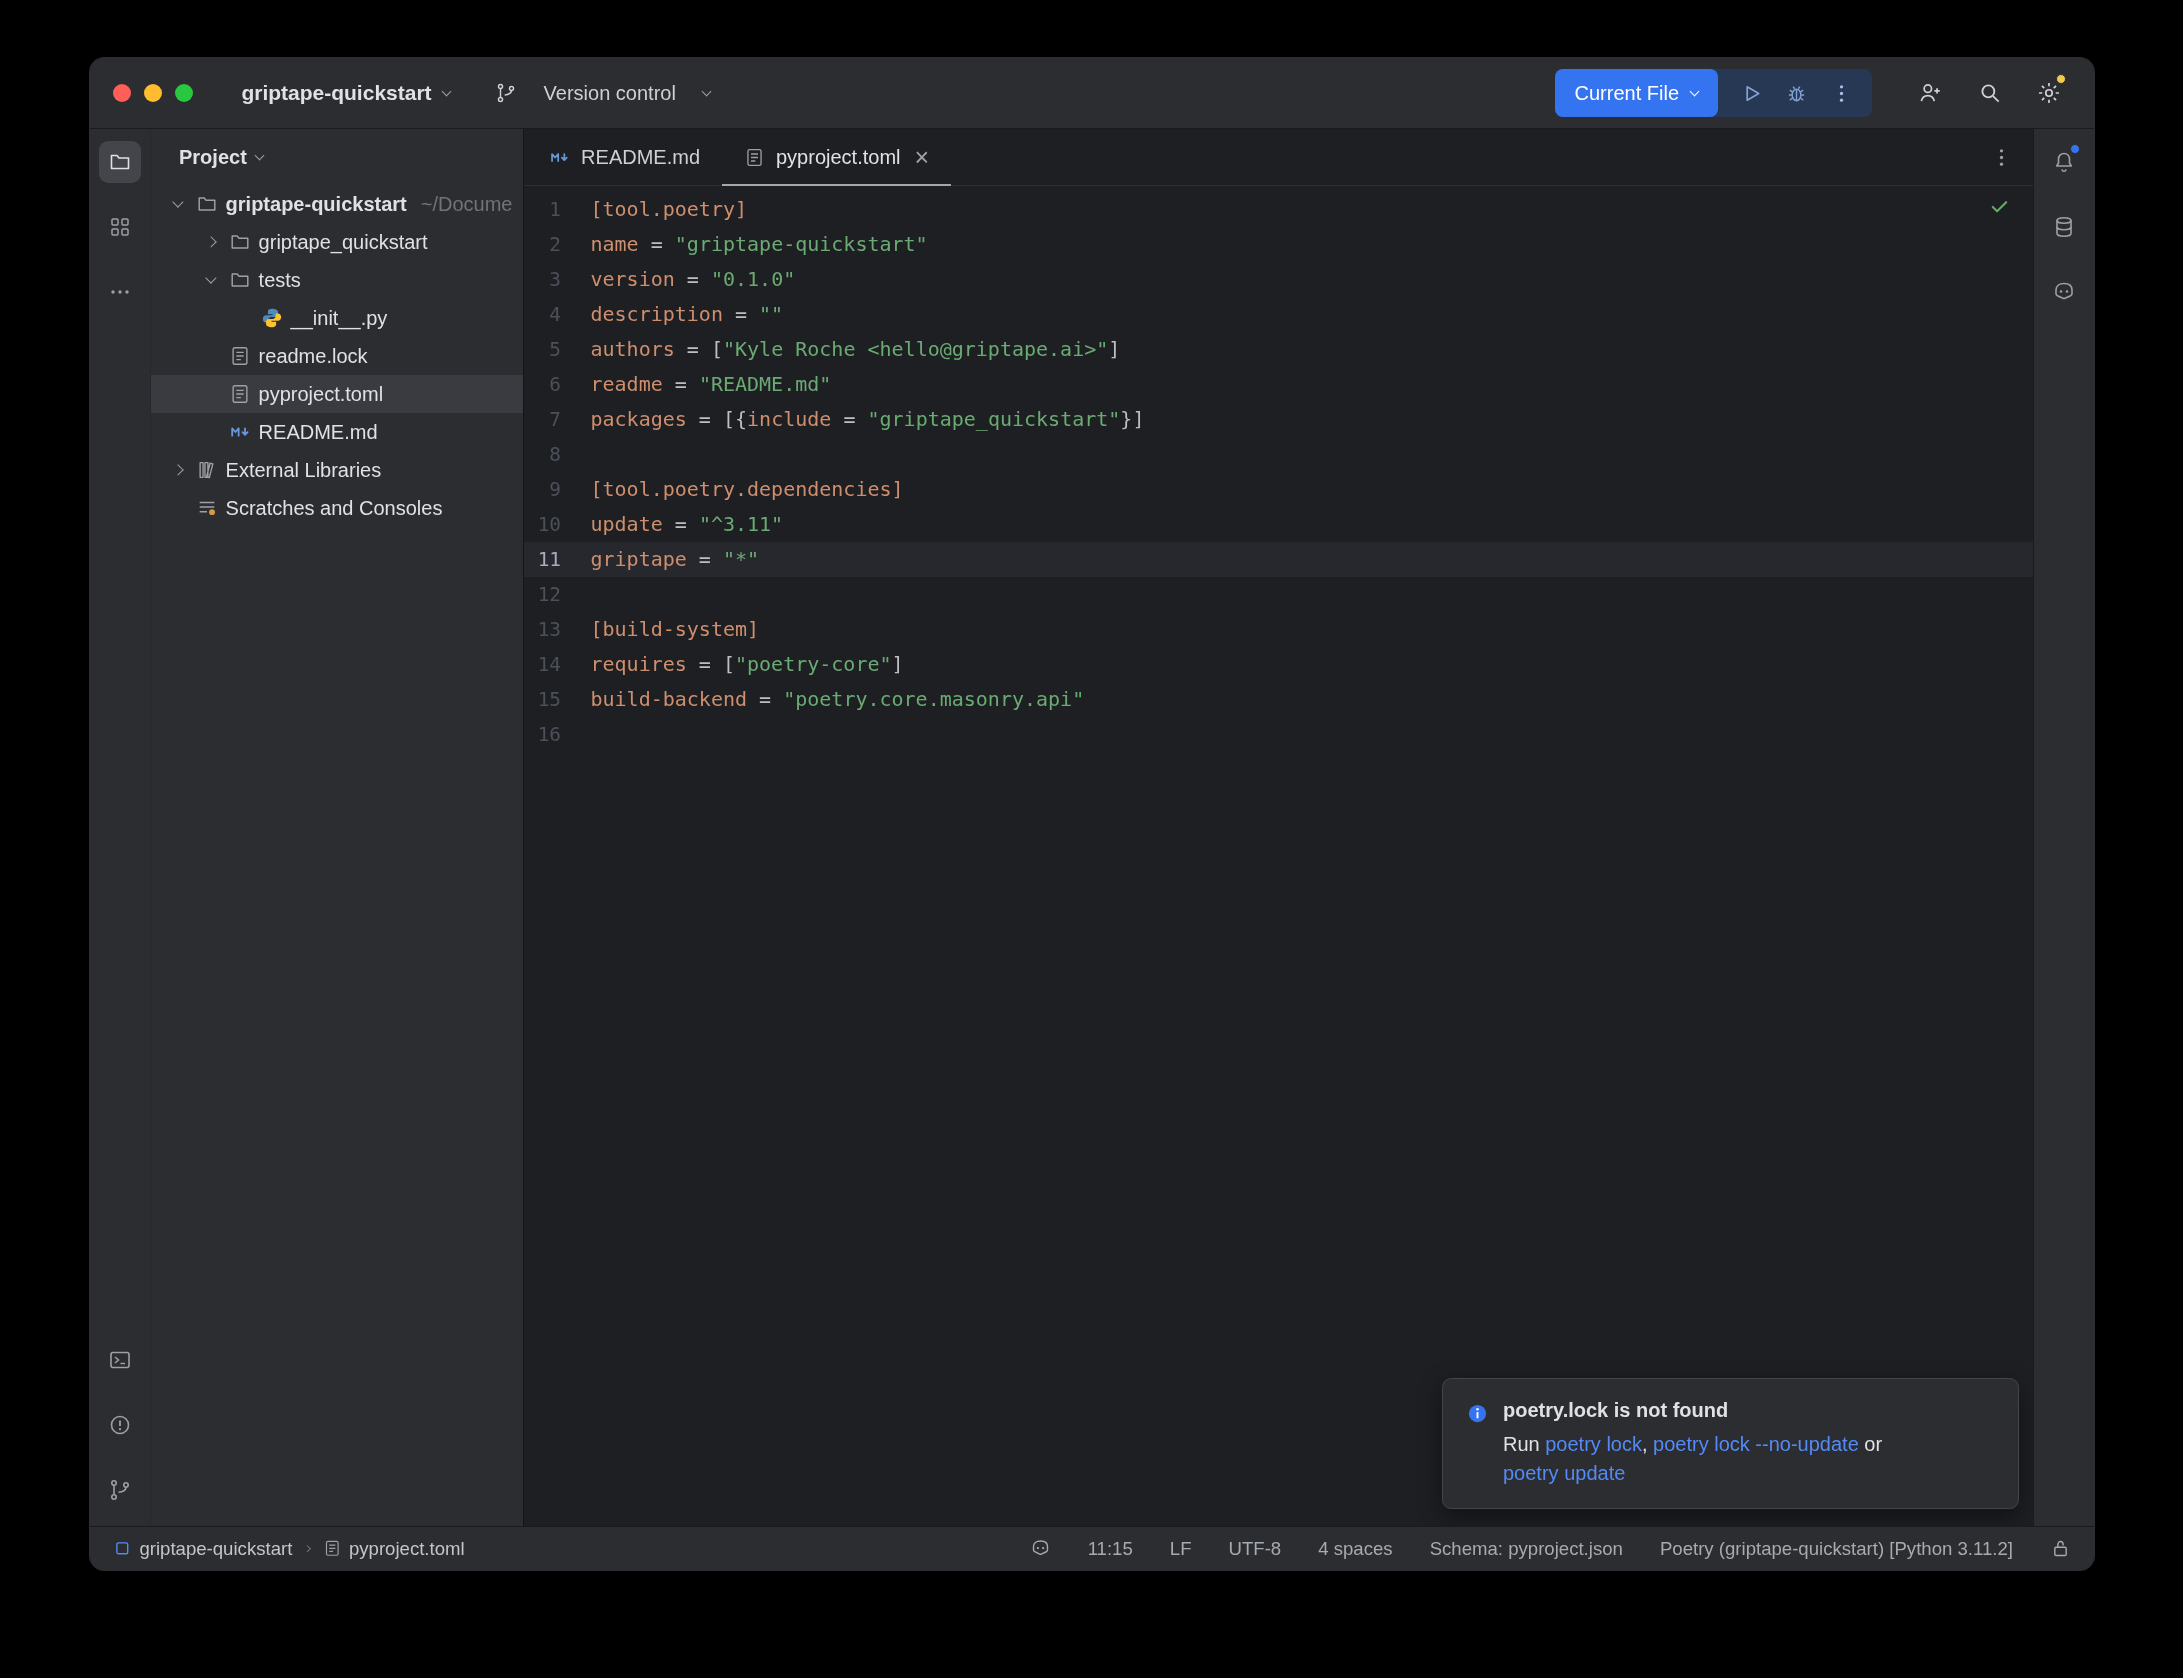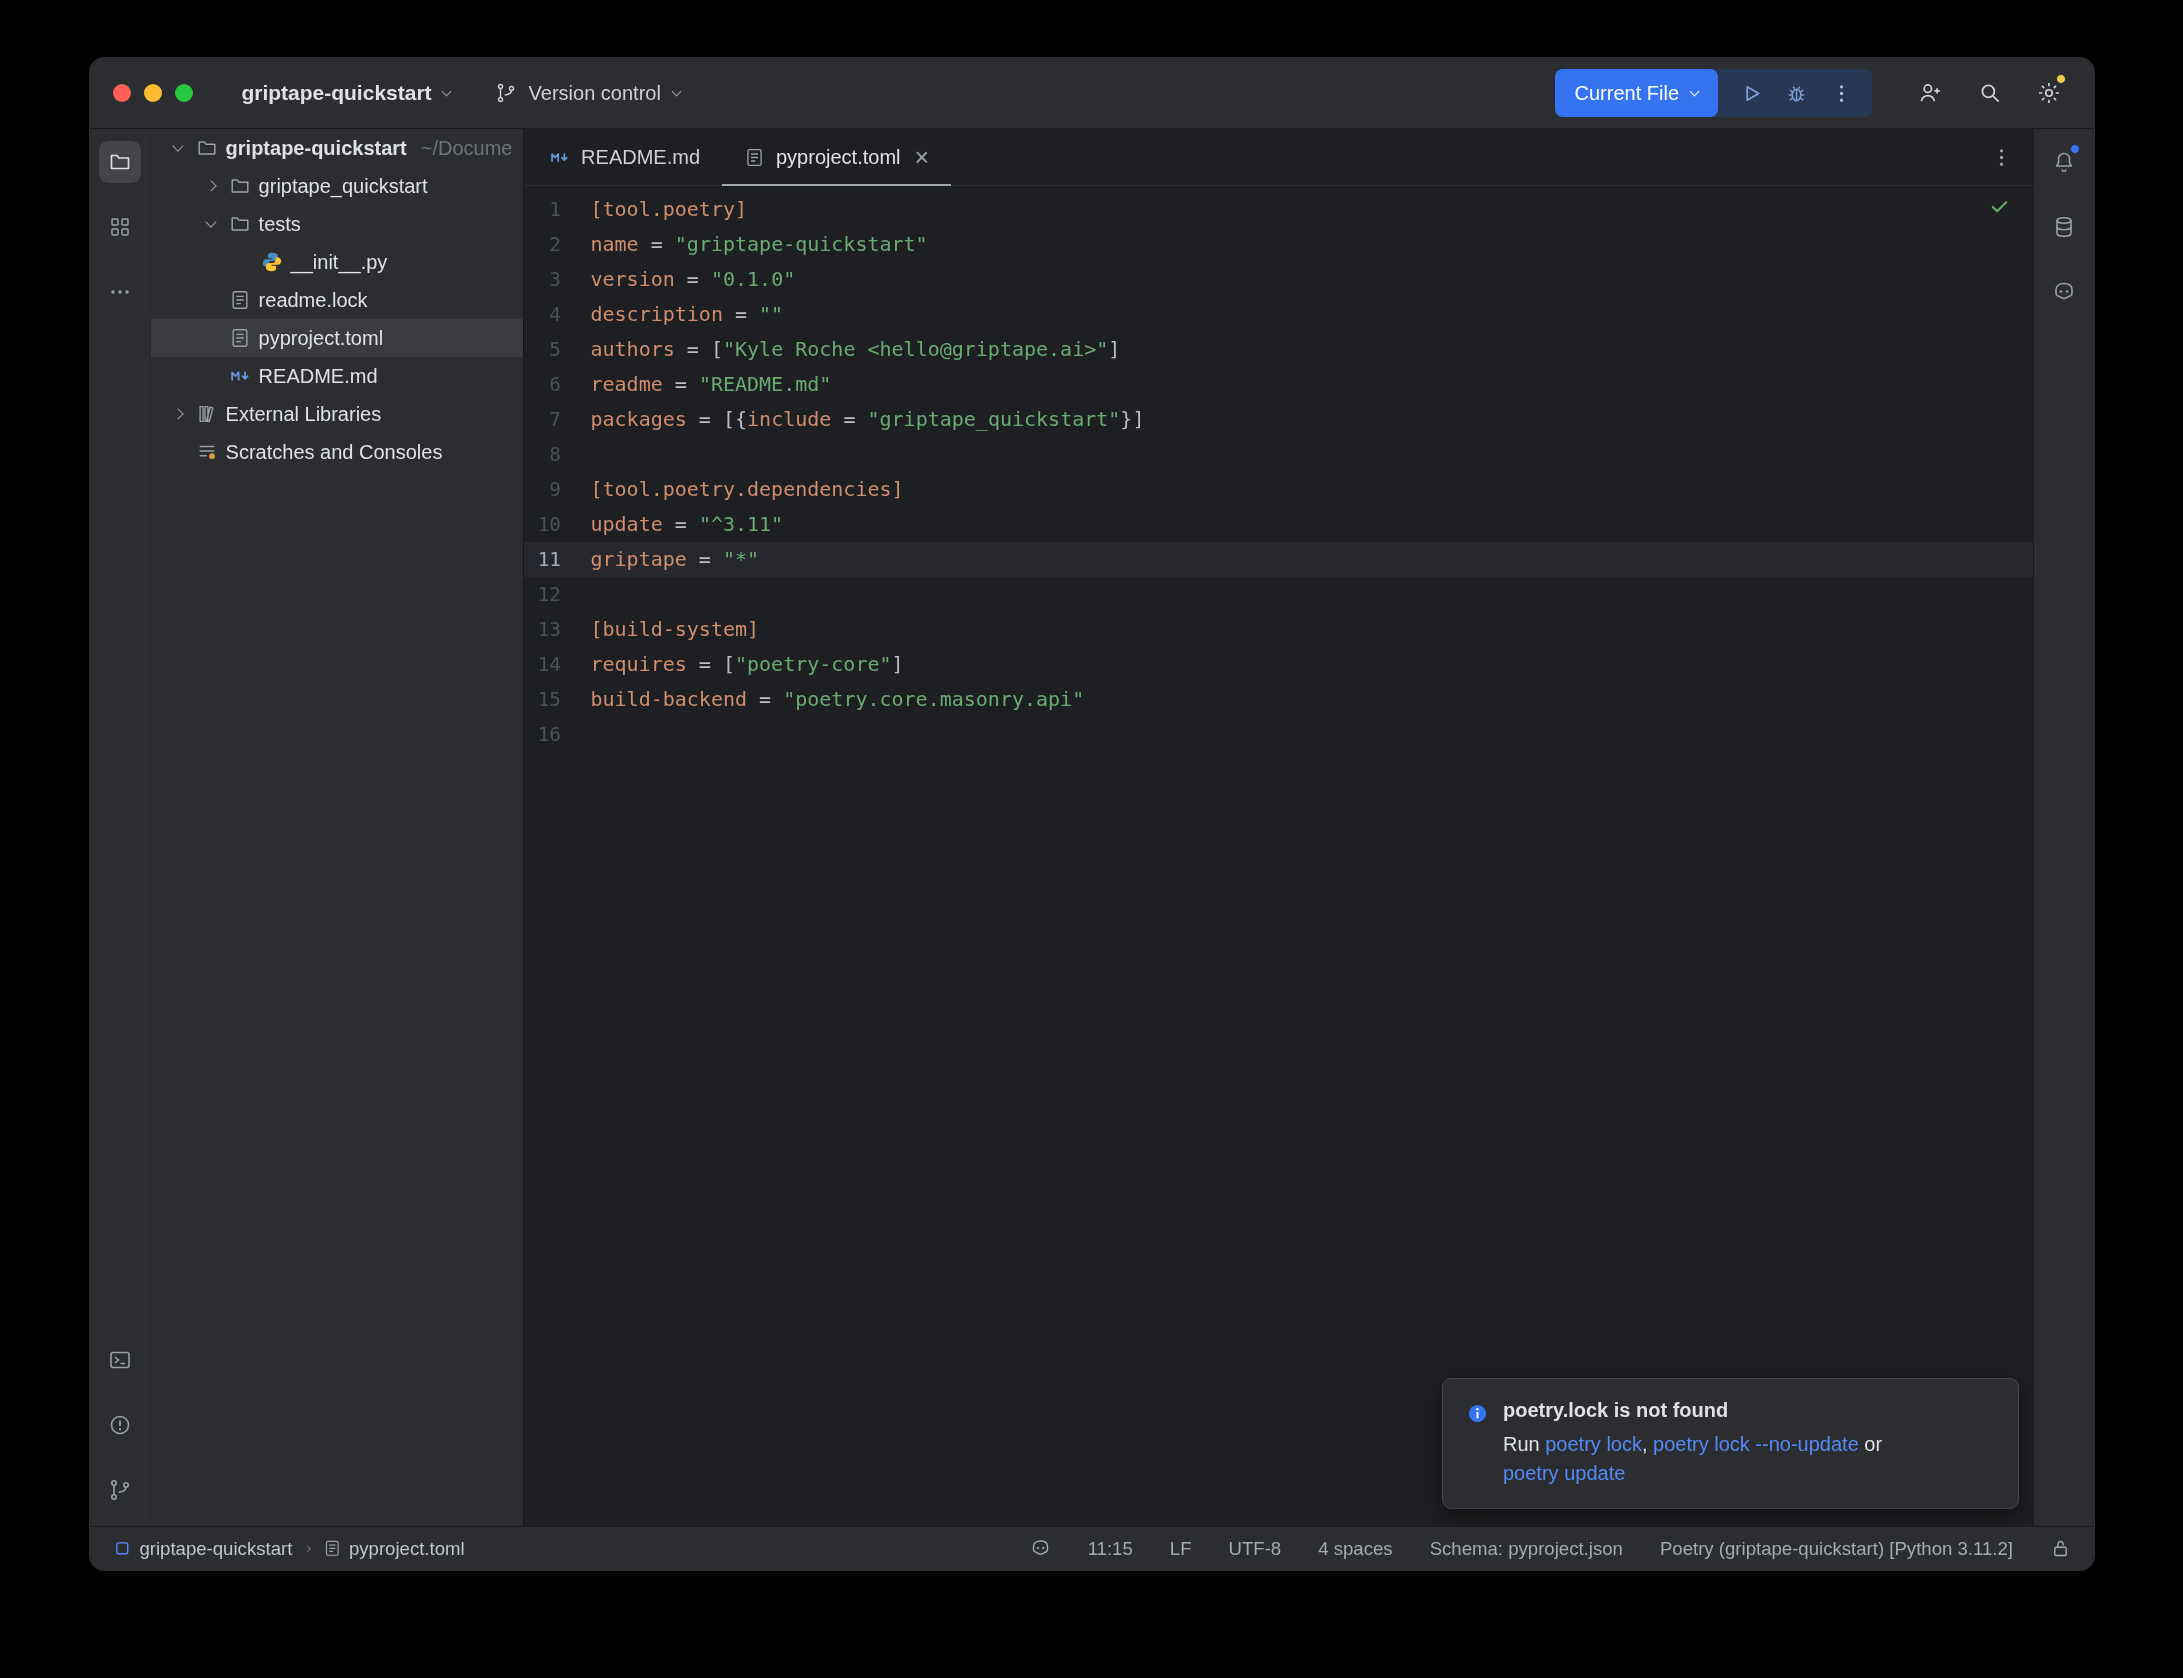--- a/index.html
+++ b/index.html
@@ -5,21 +5,21 @@
 *{box-sizing:border-box;margin:0;padding:0}
 html,body{width:2183px;height:1678px}
 body{background:#000;font-family:"Liberation Sans",sans-serif;position:relative;overflow:hidden}
 .window{position:absolute;left:89px;top:57px;width:2006px;height:1514px;background:#1E1F22;border-radius:15.5px;box-shadow:0 23px 62px rgba(0,0,0,.6);border:0.8px solid rgba(255,255,255,.07);display:flex;flex-direction:column;overflow:hidden;color:#DFE1E5}
 .titlebar{height:71px;flex:none;background:#2B2D30;display:flex;align-items:center;padding:0 23px;border-bottom:0.8px solid #1A1B1D}
 .traffic{display:flex;gap:13.2px;align-items:center}
 .tl{width:18px;height:18px;border-radius:50%;display:inline-block;cursor:pointer}
 .tl.red{background:#FF5F57}.tl.yellow{background:#FEBC2E}.tl.green{background:#28C840}
 .proj-widget{display:flex;align-items:center;gap:11px;margin-left:48px;font-size:21px;font-weight:700;color:#DFE1E5;cursor:pointer}
 .proj-widget .chev,.vcs-widget .chev,.panel-header .chev{color:#9DA0A6}
-.vcs-widget{display:flex;align-items:center;gap:12px;margin-left:45px;font-size:20px;font-weight:400;color:#CED0D6;cursor:pointer}
+.vcs-widget{display:flex;align-items:center;gap:27px;margin-left:45px;font-size:20px;font-weight:400;color:#CED0D6;cursor:pointer}
 .vcs-widget .icon{width:22px;height:22px;color:#CED0D6}
 .tb-spacer{flex:1}
 .run-widget{display:flex;align-items:center;gap:22px;background:#263853;border-radius:7.8px;padding-right:18.6px;height:48px}
 .run-config{display:flex;align-items:center;gap:12.4px;height:48px;padding:0 20px;background:var(--accent,#3574F0);border:none;border-radius:7.8px;color:#fff;font-size:20px;font-family:inherit;cursor:pointer}
 .run-config .chev{color:#fff}
 .run-widget .icon.rw{width:23px;height:23px;color:#82A1D4;cursor:pointer}
 .run-widget .icon.kb{color:#A9C0E8}
 .tb-actions{display:flex;align-items:center;gap:15.5px;margin-left:36px}
 .tb-btn{position:relative;width:44px;height:44px;display:flex;align-items:center;justify-content:center;background:none;border:none;color:#CED0D6;cursor:pointer;border-radius:7.8px}
 .tb-btn .icon{width:26px;height:26px}
@@ -222,20 +222,24 @@
                 <circle cx="6" cy="19" r="2.2" fill="none" stroke="currentColor" stroke-width="1.6"></circle>
                 <circle cx="18" cy="7" r="2.2" fill="none" stroke="currentColor" stroke-width="1.6"></circle>
                 <path d="M6 7.2v9.6M18 9.2c0 4-4 4.6-7.5 5.1" fill="none" stroke="currentColor" stroke-width="1.6"></path>
               </svg>
             </span>
           </button>
         </div>
     </nav>
 
     <aside class="project-panel">
+      <div class="panel-header">
+        <span>Project</span>
+        <span class="chev down sm"></span>
+      </div>
       <div class="tree">
           <div class="tree-row" style="padding-left: 17px;">
             <span class="chev-slot">
               <span class="chev down"></span>
             </span>
             <span class="icon">
               <svg viewBox="0 0 24 24">
                 <path d="M3.5 5.5h5.5l2 2.5h9.5v10.5h-17z" fill="none" stroke="currentColor" stroke-width="1.6" stroke-linejoin="round"></path>
               </svg>
             </span>

